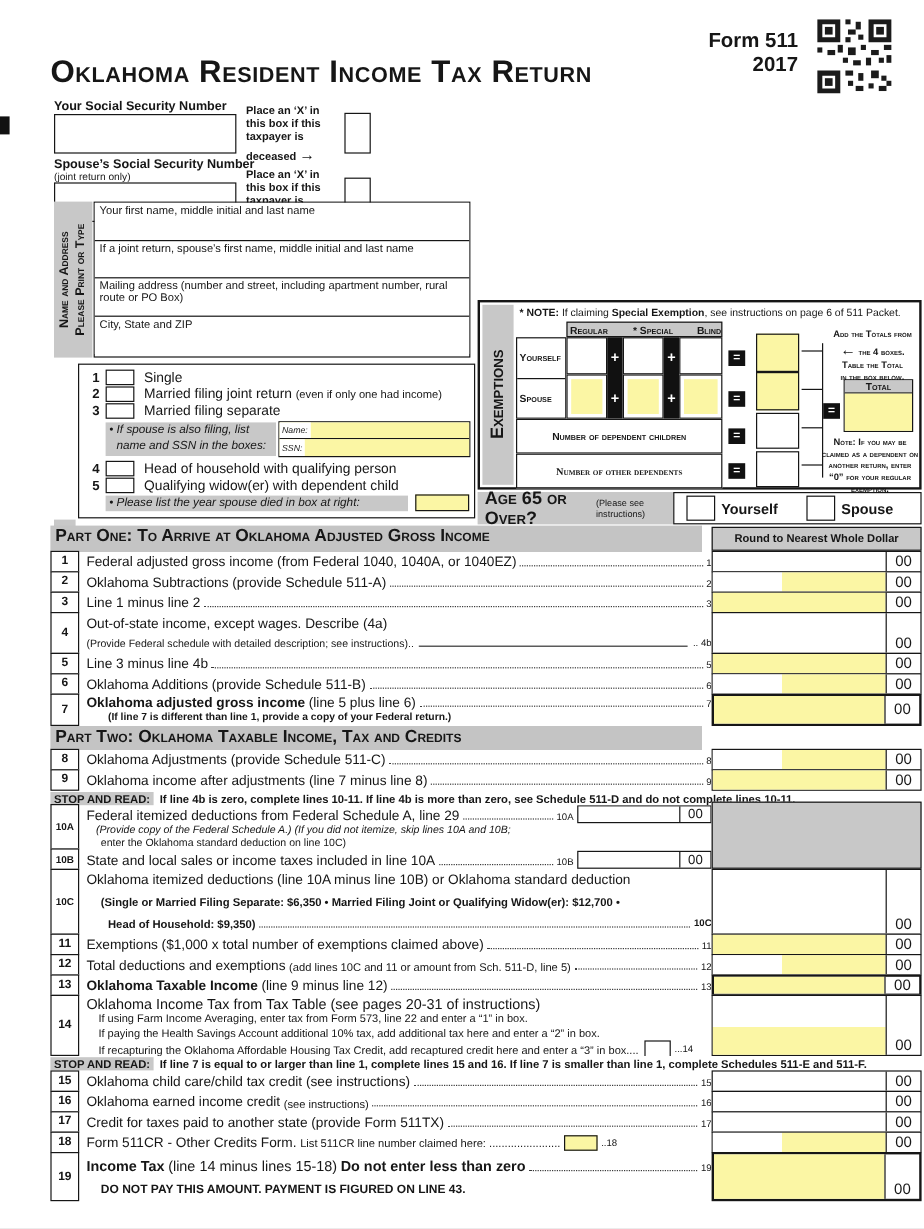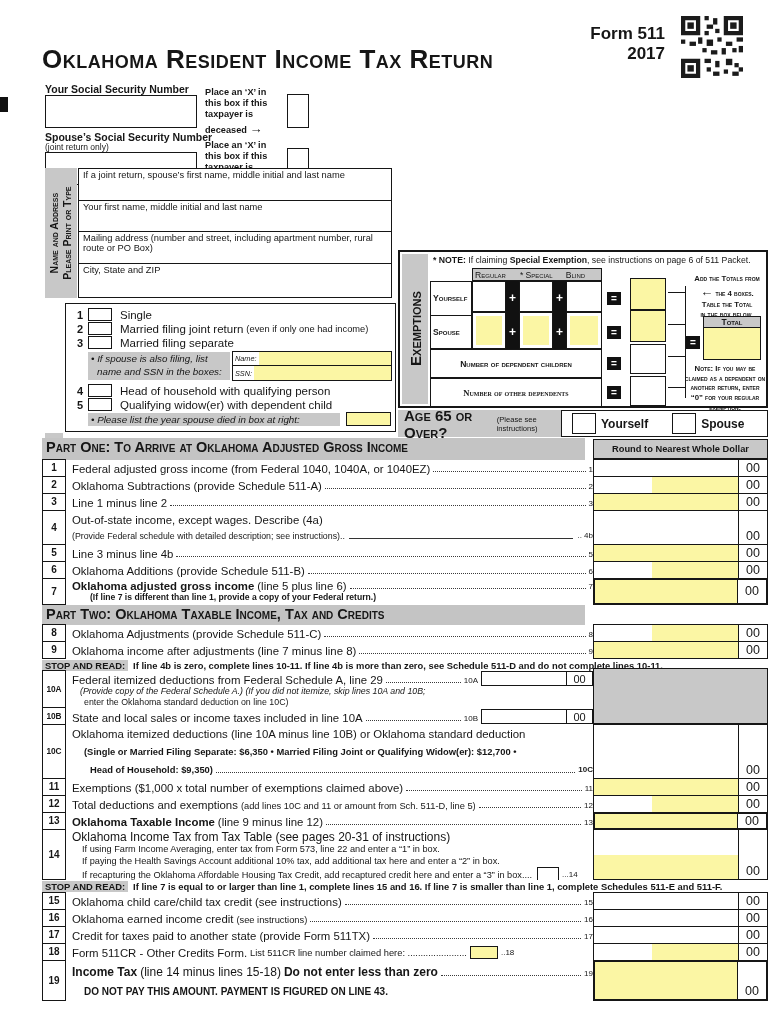--- a/index.html
+++ b/index.html
@@ -44,21 +44,21 @@
   .fsnum{width:16px; font-weight:bold; font-size:11px; text-align:center;}
   .fscb{width:24px; height:13px; border:1.5px solid var(--ink); margin-right:8px; background:#fff;}
   .fsnote{background:var(--g); font-style:italic; font-size:9.8px; padding:0 3px; line-height:1.35;}
   .nsbox{border:1.4px solid var(--ink);}
   .nsrow{display:flex; align-items:center; height:14px; background:var(--y);}
   .nslab{font-size:7.3px; font-style:italic; padding:0 2px; background:#fff; height:100%; display:flex; align-items:center;}
 
   
   .exbox{border:2px solid var(--ink); background:#fff;}
   .exnote{font-size:8.7px;}
-  .exhdr{background:var(--g); border:1.2px solid var(--ink); display:flex; font-size:8.6px; font-weight:normal;}
+  .exhdr{background:var(--g); border:1.2px solid var(--ink); display:flex; font-size:8.6px; font-weight:bold;justify-content:space-between;}
   .excell{border:1.2px solid var(--ink); background:#fff;}
   .plusbar{background:#111; color:#fff; display:flex; flex-direction:column; align-items:center; justify-content:space-around; font-weight:bold; font-size:12px;}
   .exrowlab{font-size:8.6px; font-weight:bold; display:flex; align-items:center;}
   .eqchip{width:14px; height:13px; background:#111; color:#fff; font-size:10px; font-weight:bold; display:flex; align-items:center; justify-content:center; line-height:1;}
   .totbox{border:1.5px solid var(--ink);}
   .sidetxt{font-size:7.8px; font-weight:bold; text-align:center; line-height:1.25;}
   .brk{border-right:1.6px solid var(--ink);}
   .tick{border-top:1.6px solid var(--ink);}
 
   .agegray{background:var(--g); display:flex; align-items:center; padding-left:6px;}
@@ -168,22 +168,22 @@
   <div class="abs cb" style="left:287px;top:148px;width:22px;height:34px;"></div>
 
 
   <div class="abs vbox" style="left:45px;top:168px;width:32px;height:130px;">
     <div class="vtext sc" style="width:130px;left:-49px;top:52px;font-size:10.5px;line-height:1.25;">
       <div>Name and Address</div>
       <div>Please Print or Type</div>
     </div>
   </div>
   <div class="abs narows" style="left:78px;top:168px;width:314px;height:130px;">
+    <div class="narow" style="height:31px;">Your first name, middle initial and last name</div>
     <div class="narow" style="height:31px;">If a joint return, spouse’s first name, middle initial and last name</div>
-    <div class="narow" style="height:31px;">Your first name, middle initial and last name</div>
     <div class="narow" style="height:32px;">Mailing address (number and street, including apartment number, rural route or PO Box)</div>
     <div class="narow" style="height:32px;">City, State and ZIP</div>
   </div>
 
   <div class="abs vbox" style="left:45px;top:303px;width:18px;height:129px;">
     <div class="vtext sc" style="width:129px;left:-55px;top:58px;font-size:11px;">Filing Status</div>
   </div>
   <div class="abs fsbox" style="left:65px;top:303px;width:331px;height:129px;">
     <div class="fsrow" style="left:6px;top:4px;">
       <span class="fsnum">1</span>

